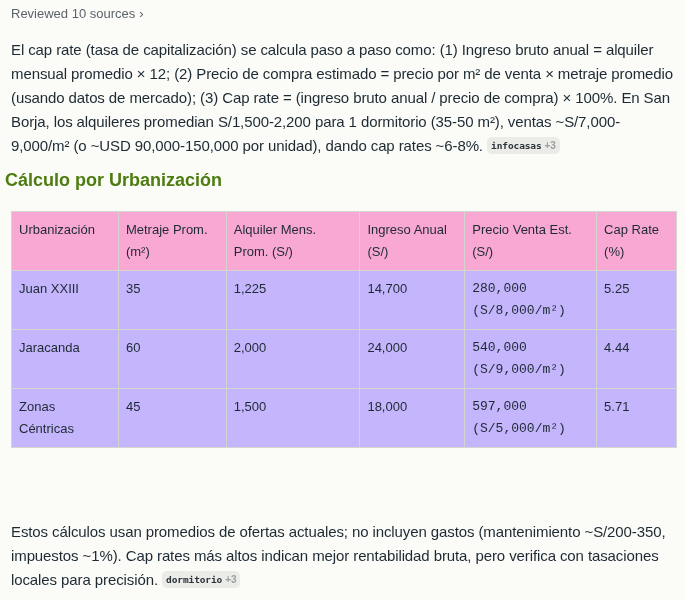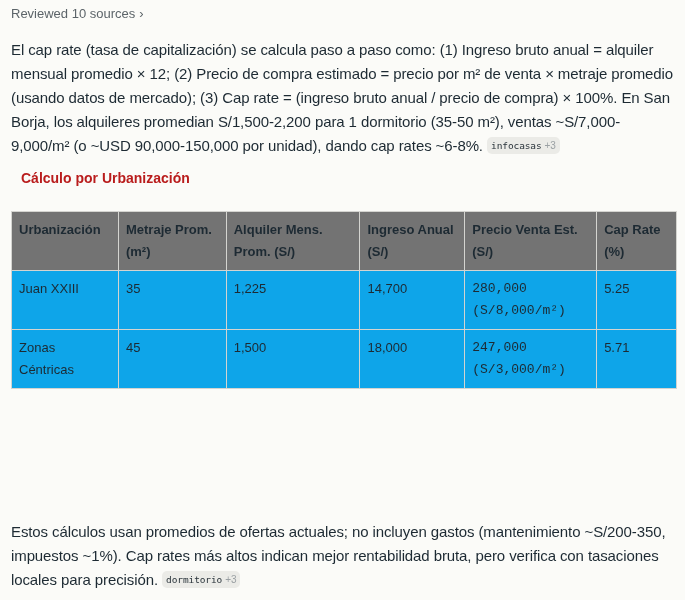--- a/index.html
+++ b/index.html
@@ -48,58 +48,59 @@
       background: #ebebe7;
       border-radius: 5px;
       padding: 0 4px;
       height: 17px;
       vertical-align: 2px;
       font-family: "DejaVu Sans Mono", monospace;
       font-size: 9.5px;
       color: #2a343b;
       cursor: pointer;
       line-height: 17px;
+      font-weight: bold;
     }
     .cite .more {
       color: #9aa0a3;
       font-family: "Liberation Sans", sans-serif;
       font-size: 10px;
     }
     .section-title {
       position: absolute;
-      left: 21px;
+      left: 5px;
       top: 170px;
-      font-size: 14px;
+      font-size: 18px;
       font-weight: bold;
-      color: #b91c1c;
+      color: #4d7c0f;
     }
     table.cap {
       position: absolute;
       left: 11px;
       top: 211px;
       width: 666px;
       border-collapse: collapse;
       font-size: 13px;
       line-height: 22px;
       color: #1d2a33;
     }
     table.cap th, table.cap td {
       border: 1px solid #d4d4d0;
       padding: 7px 7px;
       vertical-align: top;
       text-align: left;
     }
     table.cap th {
-      font-weight: bold;
-      background: #737373;
+      font-weight: normal;
+      background: #f9a8d4;
       height: 43px;
     }
     table.cap td {
       height: 44px;
-      background: #0ea5e9;
+      background: #c4b5fd;
     }
     table.cap td .sub {
       display: block;
       font-family: Liberation Mono, monospace;
     }
     col.c1 { width: 107px; }
     col.c2 { width: 108px; }
     col.c3 { width: 134px; }
     col.c4 { width: 105px; }
     col.c5 { width: 132px; }
@@ -148,27 +149,38 @@
       <td>35</td>
       <td>1,225</td>
       <td>14,700</td>
       <td>
         <span class="sub">280,000</span>
         <span class="sub">(S/8,000/m²)</span>
       </td>
       <td>5.25</td>
     </tr>
     <tr>
+      <td>Jaracanda</td>
+      <td>60</td>
+      <td>2,000</td>
+      <td>24,000</td>
+      <td>
+        <span class="sub">540,000</span>
+        <span class="sub">(S/9,000/m²)</span>
+      </td>
+      <td>4.44</td>
+    </tr>
+    <tr>
       <td>Zonas Céntricas</td>
       <td>45</td>
       <td>1,500</td>
       <td>18,000</td>
       <td>
-        <span class="sub">247,000</span>
-        <span class="sub">(S/3,000/m²)</span>
+        <span class="sub">597,000</span>
+        <span class="sub">(S/5,000/m²)</span>
       </td>
       <td>5.71</td>
     </tr>
   </tbody>
 </table>
 
 <div class="para p2">
   <span>Estos cálculos usan promedios de ofertas actuales; no incluyen gastos (mantenimiento ~S/200-350, impuestos ~1%). Cap rates más altos indican mejor rentabilidad bruta, pero verifica con tasaciones locales para precisión.</span>
   <span class="cite">
     <span>dormitorio</span>

